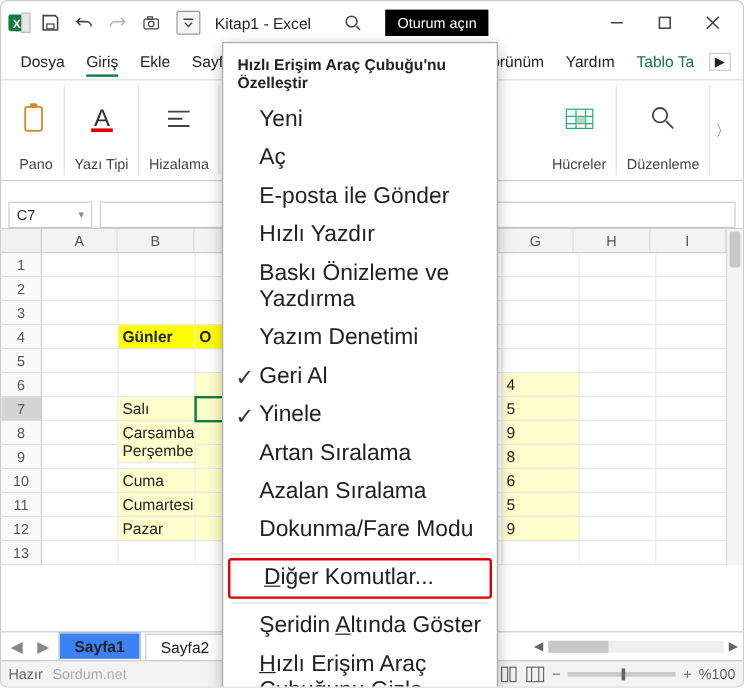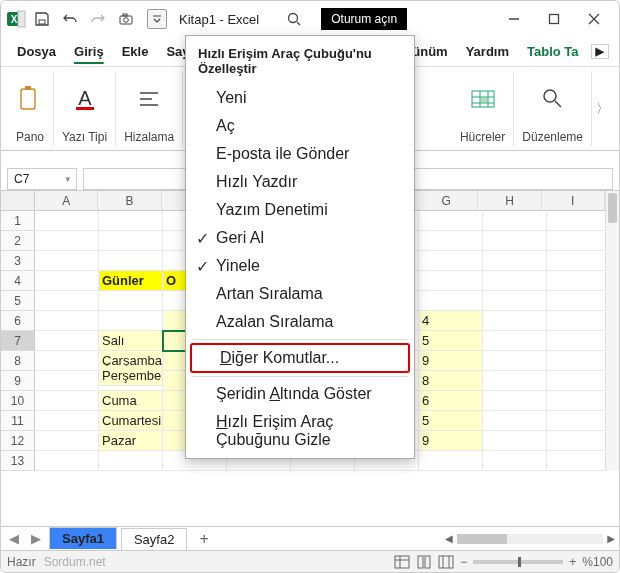--- a/index.html
+++ b/index.html
@@ -10,21 +10,21 @@
 .titlebar .icon-btn { width: 26px; height: 26px; display: flex; align-items: center; justify-content: center; color: #555; border-radius: 3px; }
 .titlebar .excel-icon { width: 22px; height: 22px; display: flex; align-items: center; justify-content: center; }
 .titlebar .dropdown-pressed { width: 20px; height: 20px; border: 1px solid #999; border-radius: 2px; background: #f5f5f5; display: flex; align-items: center; justify-content: center; margin-left: 6px; }
 .titlebar .title-text { margin-left: 10px; font-size: 13px; }
 .titlebar .search-icon { margin-left: 20px; }
 .titlebar .signin { background: #000; color: #fff; padding: 4px 10px; font-size: 12px; margin-left: 12px; }
 .titlebar .win-controls { margin-left: auto; display: flex; gap: 10px; padding-right: 6px; }
 .titlebar .win-controls div { width: 30px; height: 28px; display: flex; align-items: center; justify-content: center; color: #444; }
 
 
-.ribbon-tabs { display: flex; align-items: center; height: 30px; padding: 0 10px; gap: 6px; border-bottom: 1px solid #ddd; font-size: 13px; font-weight: bold; }
+.ribbon-tabs { display: flex; align-items: center; height: 30px; padding: 0 10px; gap: 6px; border-bottom: 1px solid #ddd; font-size: 13px; }
 .ribbon-tabs .tab { padding: 4px 6px; cursor: pointer; }
 .ribbon-tabs .tab.active { text-decoration: underline; text-underline-offset: 6px; text-decoration-thickness: 2px; text-decoration-color: #107c41; }
 .ribbon-tabs .tab.green { color: #107c41; }
 .ribbon-tabs .nav-right { margin-left: auto; padding: 0 4px; border: 1px solid #ccc; font-size: 11px; }
 
 
 .ribbon { height: 84px; display: flex; border-bottom: 1px solid #ccc; padding: 4px 6px; }
 .ribbon-group { display: flex; flex-direction: column; align-items: center; justify-content: flex-end; padding: 2px 8px; border-right: 1px solid #e3e3e3; font-size: 12px; color: #444; }
 .ribbon-group .label { margin-top: 16px; font-size: 12px; }
 .ribbon-group .big-icon { width: 30px; height: 30px; display: flex; align-items: center; justify-content: center; }
@@ -65,21 +65,21 @@
 
 
 .statusbar { position: absolute; bottom: 0; left:0; right:0; height: 22px; display: flex; align-items: center; background: #f3f3f3; border-top: 1px solid #ccc; font-size: 12px; padding: 0 6px; gap: 8px; color: #666;}
 .statusbar .views { margin-left: auto; display: flex; gap: 6px; align-items: center;}
 .statusbar .zoom-slider { width: 90px; height: 4px; background: #ccc; position: relative;}
 .statusbar .zoom-slider::after { content:""; position:absolute; left:50%; top:-3px; width:3px; height:10px; background:#666;}
 
 
 .dropdown { position: absolute; top: 34px; left: 184px; width: 230px; background: #fff; border: 1px solid #aaa; box-shadow: 0 4px 12px rgba(0,0,0,.25); padding: 4px 0; z-index: 100;}
 .dropdown .dd-title { font-weight: 600; padding: 6px 12px 8px; font-size: 13px;}
-.dropdown .dd-item { padding: 5px 10px 5px 30px; font-size: 16px; position: relative; cursor: default;}
+.dropdown .dd-item { padding: 5px 10px 5px 30px; font-size: 19px; position: relative; cursor: default;}
 .dropdown .dd-item.checked::before { content: "✓"; position: absolute; left: 10px; color: #333;}
 .dropdown .dd-item.highlight { border: 2px solid #d90000; border-radius: 3px; margin: 1px 4px; padding: 4px 8px 4px 28px;}
 .dropdown .dd-item .ul { text-decoration: underline; }
 .dropdown .sep { border-top: 1px solid #ddd; margin: 3px 6px;}
 
 svg { display: block; }
 </style>
 </head>
 <body>
 
@@ -436,24 +436,26 @@
   </div>
 </div>
 
 <div class="dropdown">
   <div class="dd-title">Hızlı Erişim Araç Çubuğu'nu Özelleştir</div>
   <div id="dd-items">
       <div class="dd-item">Yeni</div>
       <div class="dd-item">Aç</div>
       <div class="dd-item">E-posta ile Gönder</div>
       <div class="dd-item">Hızlı Yazdır</div>
+      <div class="dd-item">Baskı Önizleme ve Yazdırma</div>
       <div class="dd-item">Yazım Denetimi</div>
       <div class="dd-item checked">Geri Al</div>
       <div class="dd-item checked">Yinele</div>
       <div class="dd-item">Artan Sıralama</div>
       <div class="dd-item">Azalan Sıralama</div>
+      <div class="dd-item">Dokunma/Fare Modu</div>
     </div>
   <div class="sep"></div>
   <div class="dd-item highlight"><span class="ul">D</span><span id="more-rest">iğer Komutlar...</span></div>
   <div class="sep"></div>
   <div class="dd-item">Şeridin <span class="ul">A</span>ltında Göster</div>
   <div class="dd-item"><span class="ul">H</span>ızlı Erişim Araç Çubuğunu Gizle</div>
 </div>
 
 </body></html>

